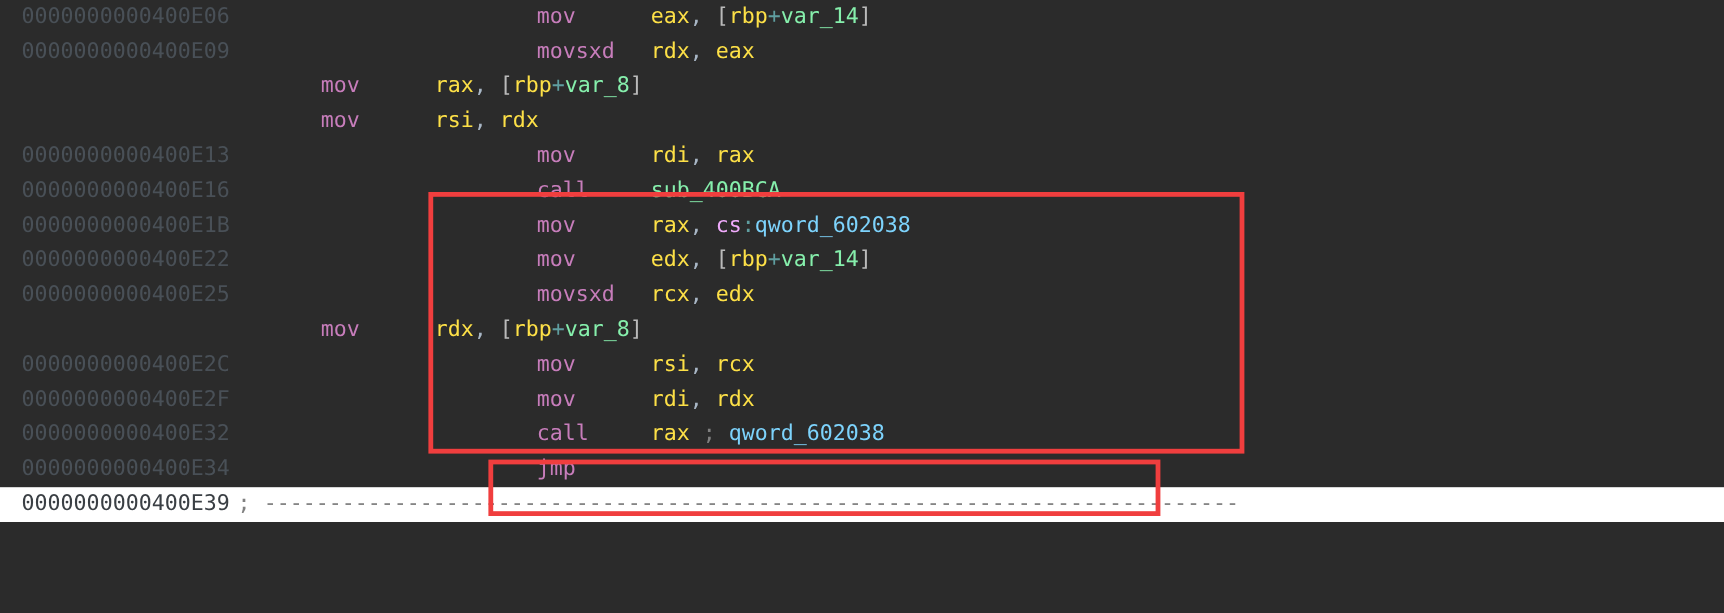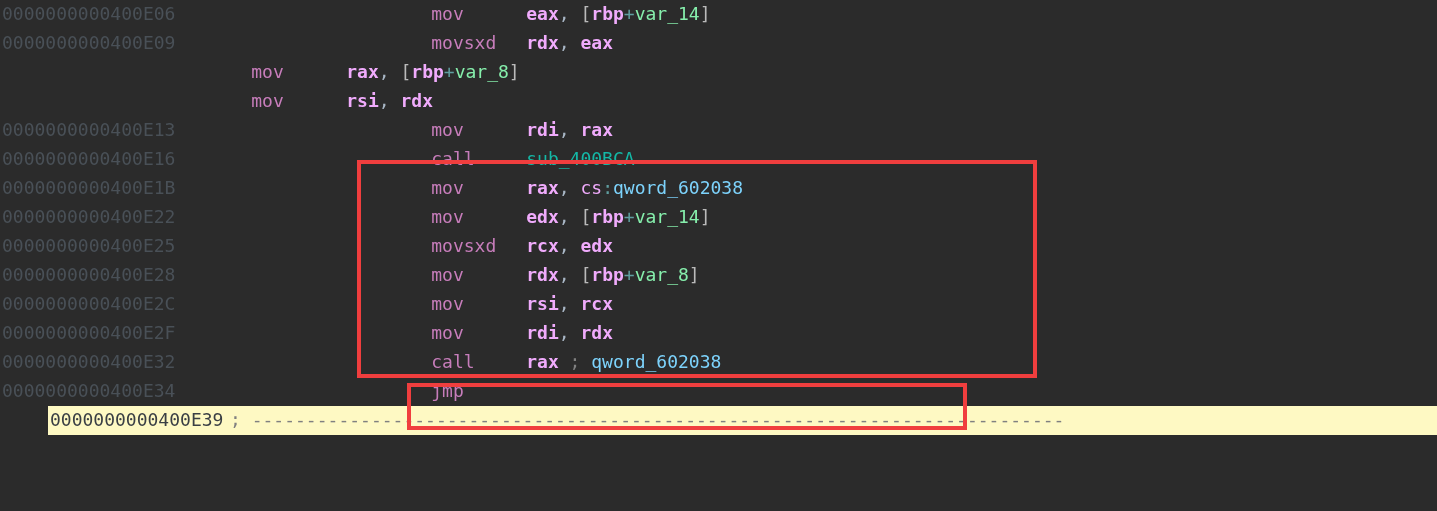--- a/index.html
+++ b/index.html
@@ -16,60 +16,58 @@
   }
   .code-container {
     position: relative;
     padding: 0;
   }
   .line {
     display: flex;
     white-space: pre;
     height: 29px;
     align-items: center;
-    padding-left: 2px;
+    padding-left: 18px;
   }
   .line.dim {
-    background: #fef9c3;
-    margin-left: 48px;
+    background: #ffffff;
   }
   .addr {
     color: #495057;
     width: 180px;
     display: inline-block;
   }
   .addr.dim {
     color: #3a3f44;
   }
   .gap {
     display: inline-block;
   }
   .mnemonic {
     color: #c77dbb;
     display: inline-block;
     width: 95px;
   }
   .reg {
-    color: #f0abfc;
-    font-weight: bold;
+    color: #fde047;
   }
   .bracket {
     color: #bababa;
   }
   .plus {
     color: #5f9ea0;
   }
   .var {
     color: #86efac;
   }
   .comma {
     color: #a9b7c6;
   }
   .sub {
-    color: #14b8a6;
+    color: #86efac;
   }
   .cs {
     color: #f0abfc;
   }
   .colon {
     color: #5f9ea0;
   }
   .qword {
     color: #7dd3fc;
   }
@@ -108,21 +106,21 @@
   <div id="lines">
       <div class="line"><span class="addr">0000000000400E06</span><span class="gap">                       </span><span class="mnemonic">mov</span><span class="reg">eax</span><span class="comma">, </span><span class="bracket">[</span><span class="reg">rbp</span><span class="plus">+</span><span class="var">var_14</span><span class="bracket">]</span></div>
       <div class="line"><span class="addr">0000000000400E09</span><span class="gap">                       </span><span class="mnemonic">movsxd</span><span class="reg">rdx</span><span class="comma">, </span><span class="reg">eax</span></div>
       <div class="line"><span class="gap">                       </span><span class="mnemonic">mov</span><span class="reg">rax</span><span class="comma">, </span><span class="bracket">[</span><span class="reg">rbp</span><span class="plus">+</span><span class="var">var_8</span><span class="bracket">]</span></div>
       <div class="line"><span class="gap">                       </span><span class="mnemonic">mov</span><span class="reg">rsi</span><span class="comma">, </span><span class="reg">rdx</span></div>
       <div class="line"><span class="addr">0000000000400E13</span><span class="gap">                       </span><span class="mnemonic">mov</span><span class="reg">rdi</span><span class="comma">, </span><span class="reg">rax</span></div>
       <div class="line"><span class="addr">0000000000400E16</span><span class="gap">                       </span><span class="mnemonic">call</span><span class="sub">sub_400BCA</span></div>
       <div class="line"><span class="addr">0000000000400E1B</span><span class="gap">                       </span><span class="mnemonic">mov</span><span class="reg">rax</span><span class="comma">, </span><span class="cs">cs</span><span class="colon">:</span><span class="qword">qword_602038</span></div>
       <div class="line"><span class="addr">0000000000400E22</span><span class="gap">                       </span><span class="mnemonic">mov</span><span class="reg">edx</span><span class="comma">, </span><span class="bracket">[</span><span class="reg">rbp</span><span class="plus">+</span><span class="var">var_14</span><span class="bracket">]</span></div>
       <div class="line"><span class="addr">0000000000400E25</span><span class="gap">                       </span><span class="mnemonic">movsxd</span><span class="reg">rcx</span><span class="comma">, </span><span class="reg">edx</span></div>
-      <div class="line"><span class="addr">0000000000400E28</span><span class="gap">                       </span><span class="mnemonic">mov</span><span class="reg">rdx</span><span class="comma">, </span><span class="bracket">[</span><span class="reg">rbp</span><span class="plus">+</span><span class="var">var_8</span><span class="bracket">]</span></div>
+      <div class="line"><span class="gap">                       </span><span class="mnemonic">mov</span><span class="reg">rdx</span><span class="comma">, </span><span class="bracket">[</span><span class="reg">rbp</span><span class="plus">+</span><span class="var">var_8</span><span class="bracket">]</span></div>
       <div class="line"><span class="addr">0000000000400E2C</span><span class="gap">                       </span><span class="mnemonic">mov</span><span class="reg">rsi</span><span class="comma">, </span><span class="reg">rcx</span></div>
       <div class="line"><span class="addr">0000000000400E2F</span><span class="gap">                       </span><span class="mnemonic">mov</span><span class="reg">rdi</span><span class="comma">, </span><span class="reg">rdx</span></div>
       <div class="line"><span class="addr">0000000000400E32</span><span class="gap">                       </span><span class="mnemonic">call</span><span class="reg">rax</span><span class="comment"> ; </span><span class="qword">qword_602038</span></div>
       <div class="line"><span class="addr">0000000000400E34</span><span class="gap">                       </span><span class="mnemonic">jmp</span></div>
     </div>
   <div class="line dim">
     <span class="addr dim">0000000000400E39</span><span class="comment">; </span><span class="dashes">---------------------------------------------------------------------------</span>
   </div>
   <div class="highlight-box1"></div>
   <div class="highlight-box2"></div>

